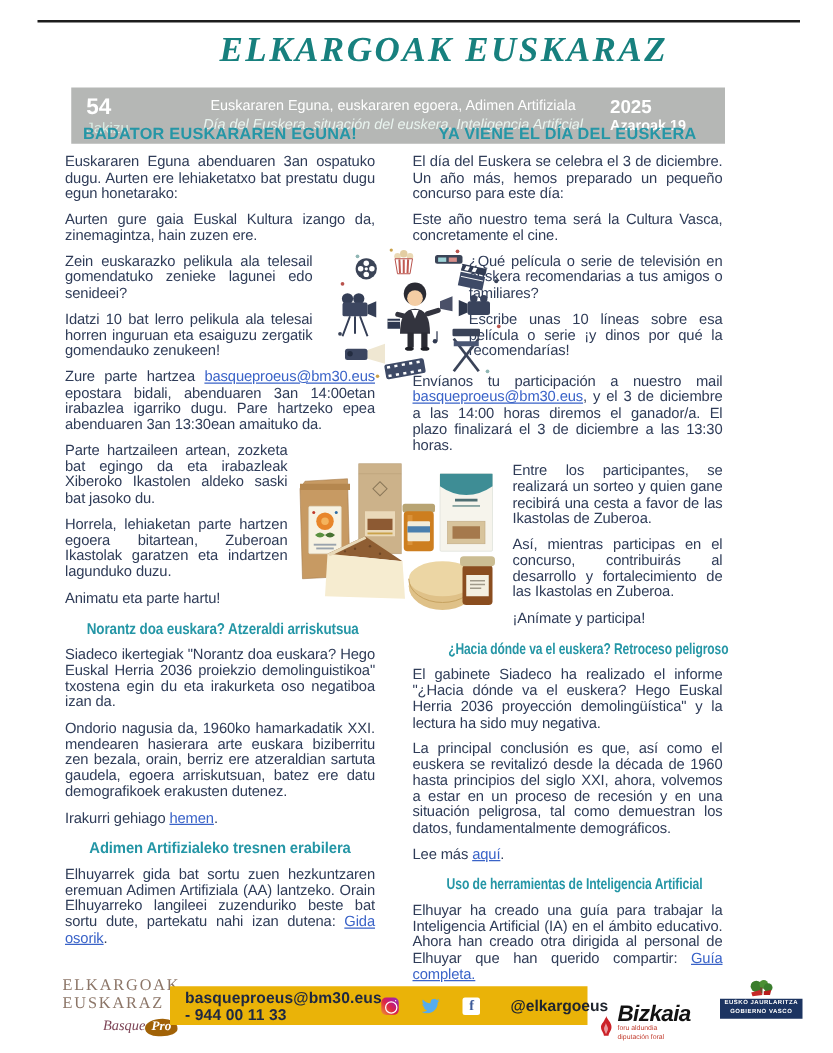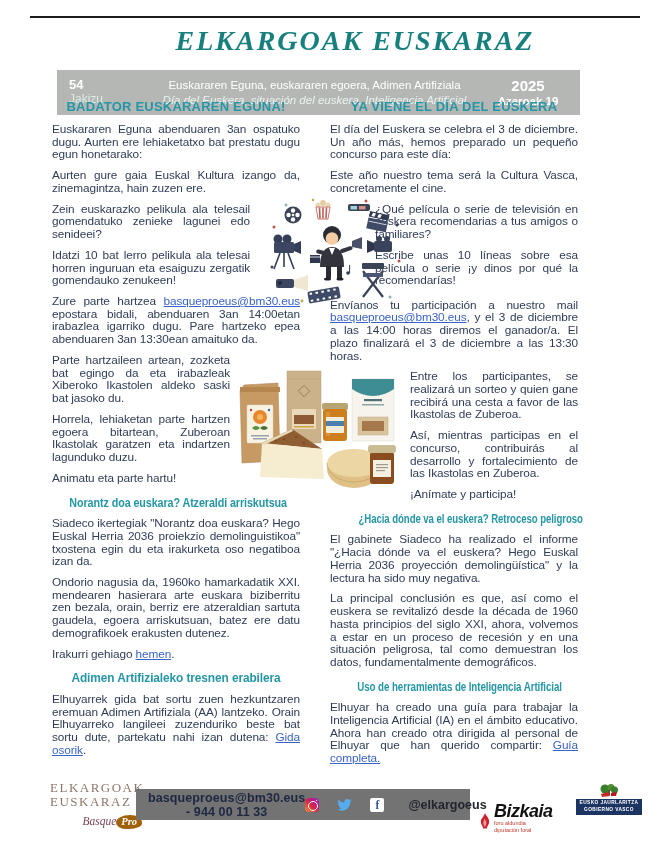--- a/index.html
+++ b/index.html
@@ -8,26 +8,26 @@
   .page { position:relative; width:666px; height:842px; background:#fff; overflow:hidden; }
 
   .toprule { position:absolute; left:30px; right:26px; top:16px; height:2px; background:#1d1d1d; }
   .title { position:absolute; top:25px; left:0; width:100%; text-align:center;
            font-family:"Liberation Serif", serif; font-style:italic; font-weight:bold;
            font-size:28px; letter-spacing:2px; color:#17807e;padding-left:44px; }
 
   .band { position:absolute; left:57px; top:70px; width:523px; height:45px; background:#b5b7b5;
           display:flex; align-items:center; padding:0 12px; color:#fff; }
   .band-left { width:72px; line-height:1.15; }
-  .band-num { font-size:13px; font-weight:bold; }
+  .band-num { font-size:18px; font-weight:bold; }
   .band-lbl { font-size:12px; color:#d9ebe3; }
   .band-center { flex:1; text-align:center; line-height:1.3; }
   .band-t1 { font-size:11.5px; color:#ffffff; }
   .band-t2 { font-size:11.5px; font-style:italic; color:#e9f4ef; }
-  .band-right { width:80px; text-align:center; line-height:1.15; }
+  .band-right { width:80px; text-align:left; line-height:1.15; }
   .band-year { font-size:15px; font-weight:bold; }
   .band-date { font-size:11.5px; font-weight:bold; }
 
   .col { position:absolute; top:100px; width:248px; font-size:11.8px; line-height:1.08;
          letter-spacing:-0.1px; color:#2f3c58; text-align:justify; }
   .col-left { left:52px; }
   .col-right { left:330px; }
   .col-h { font-size:13px; font-weight:bold; color:#2596a6; text-align:center;
            margin-bottom:8px; letter-spacing:0.2px; line-height:1.15; }
   .sec-h { font-size:12.5px; font-weight:bold; color:#2596a6; text-align:center;
@@ -50,22 +50,22 @@
 
   .footer { position:absolute; left:0; top:778px; width:666px; height:64px; }
   .brand { position:absolute; left:50px; top:3px; width:92px;
            font-family:"Liberation Serif", serif; color:#8c7668; }
   .brand-l1, .brand-l2 { font-size:13px; letter-spacing:1.5px; line-height:1.1; }
   .brand-row { text-align:right; margin-top:1px; }
   .brand-script { font-style:italic; font-size:11.5px; color:#7c4355; }
   .brand-badge { display:inline-block; background:#a16207; color:#fff; font-style:italic;
                  font-weight:bold; font-size:10.5px; padding:1px 5px 2px 5px;
                  border-radius:60% 50% 55% 45% / 60% 60% 45% 50%; }
-  .contactbar { position:absolute; left:136px; top:11px; width:334px; height:31px; background:#737373;
-                display:flex; align-items:center; padding:0 12px;text-align:center; }
+  .contactbar { position:absolute; left:136px; top:11px; width:334px; height:31px; background:#eab308;
+                display:flex; align-items:center; padding:0 12px; }
   .contact-text { font-size:12.5px; font-weight:bold; color:#1d2742; letter-spacing:0.1px; }
   .social { display:flex; align-items:center; gap:18px; margin-left:auto; }
   .ig { width:14px; height:14px; border-radius:4px; position:relative;
         background:linear-gradient(45deg,#f09433 0%,#dc2743 45%,#bc1888 70%,#8a3ab9 100%); }
   .ig::before { content:""; position:absolute; left:3px; top:3px; width:8px; height:8px;
                 border:1.4px solid #fff; border-radius:50%; }
   .ig::after { content:""; position:absolute; right:2px; top:2px; width:1.8px; height:1.8px;
                background:#fff; border-radius:50%; }
   .tw { display:inline-flex; }
   .fb { width:14px; height:14px; background:#fff; border-radius:2px; color:#3b5998;
@@ -143,20 +143,21 @@
     <div class="sp sp-pro-r"></div>
     <p>Entre los participantes, se realizará un sorteo y quien gane recibirá una cesta a favor de las Ikastolas de Zuberoa.</p>
     <p>Así, mientras participas en el concurso, contribuirás al desarrollo y fortalecimiento de las Ikastolas en Zuberoa.</p>
     <p>¡Anímate y participa!</p>
 
     <div class="sec-h">
         <span class="fit sx77">¿Hacia dónde va el euskera? Retroceso peligroso</span>
       </div>
     <p>El gabinete Siadeco ha realizado el informe "¿Hacia dónde va el euskera? Hego Euskal Herria 2036 proyección demolingüística" y la lectura ha sido muy negativa.</p>
     <p>La principal conclusión es que, así como el euskera se revitalizó desde la década de 1960 hasta principios del siglo XXI, ahora, volvemos a estar en un proceso de recesión y en una situación peligrosa, tal como demuestran los datos, fundamentalmente demográficos.</p>
+    <p><span>Lee más </span><a class="link">aquí</a><span>.</span></p>
 
     <div class="sec-h">
         <span class="fit sx78">Uso de herramientas de Inteligencia Artificial</span>
       </div>
     <p><span>Elhuyar ha creado una guía para trabajar la Inteligencia Artificial (IA) en el ámbito educativo. Ahora han creado otra dirigida al personal de Elhuyar que han querido compartir: </span><a class="link">Guía completa.</a><span></span></p>
   </div>
 
   <svg class="cinema" viewBox="0 0 138 110">
     <circle cx="8" cy="30" r="1.5" fill="#b9534d"></circle>
       <circle cx="20" cy="8" r="1.5" fill="#8fb6b4"></circle>

